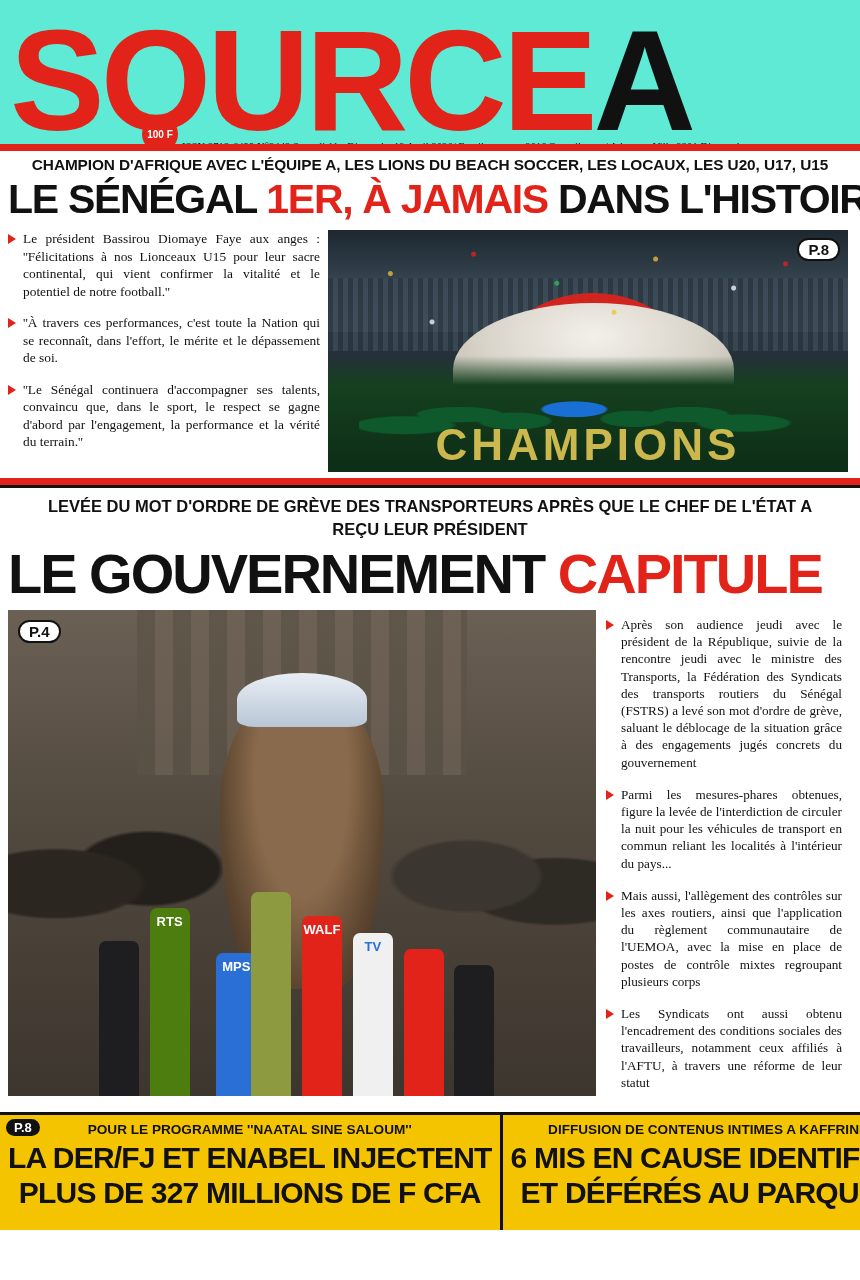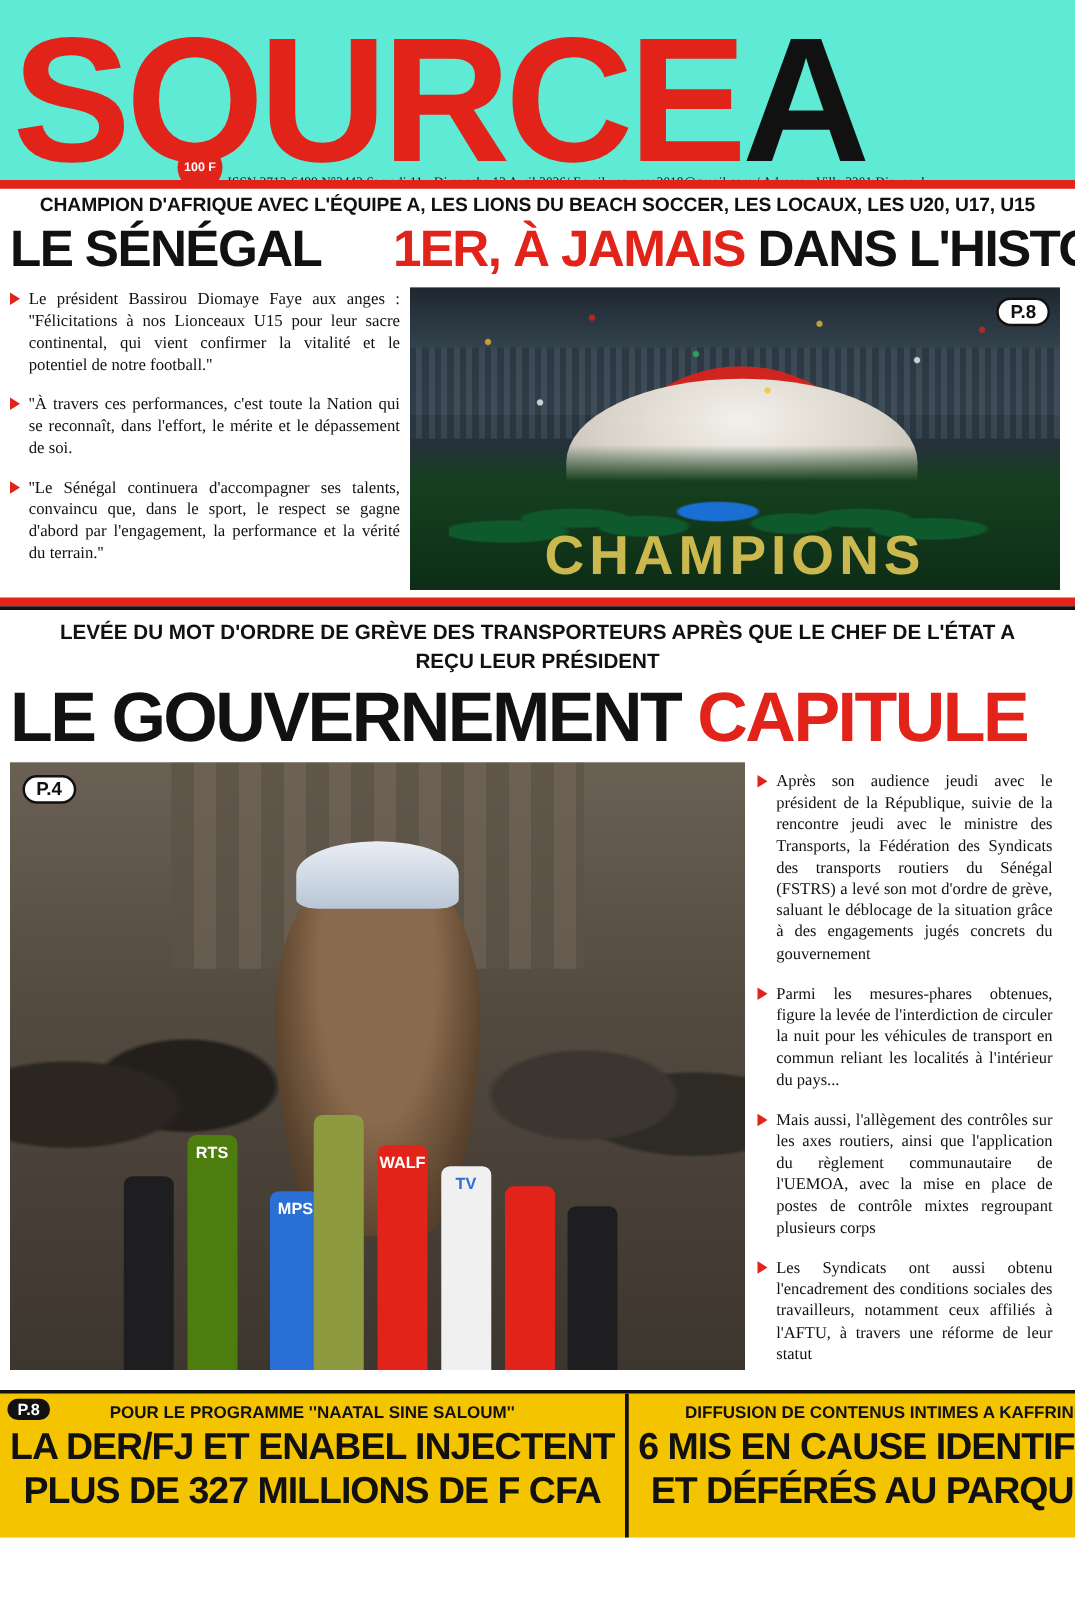--- a/index.html
+++ b/index.html
@@ -84,21 +84,21 @@
   .headline1 {
     text-align: center;
     font-size: 41px;
     font-weight: bold;
     color: #111;
     letter-spacing: -1.3px;
     line-height: 46px;
     padding-bottom: 4px;
     white-space: nowrap;
   }
-  .headline1 .red { color: #e2231a; margin-left: 48px; }
+  .headline1 .red { color: #e2231a; }
 
   .sec1-body {
     display: flex;
     gap: 8px;
     padding: 4px 0 6px;
   }
   .col-left {
     width: 312px;
     font-family: "Liberation Serif", serif;
     font-size: 13.4px;

